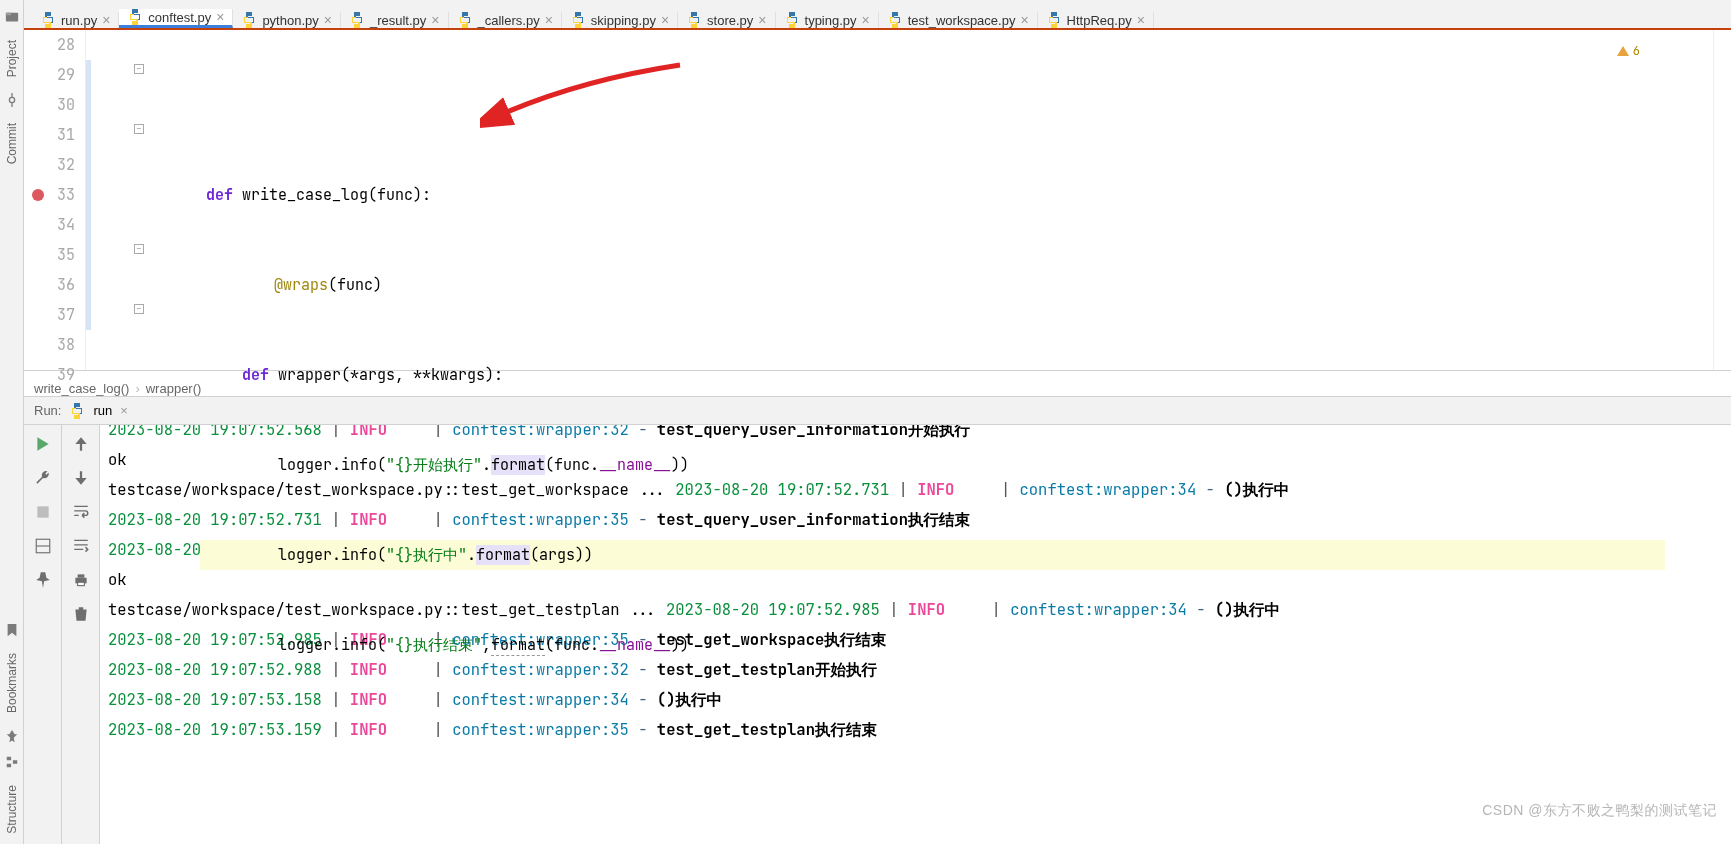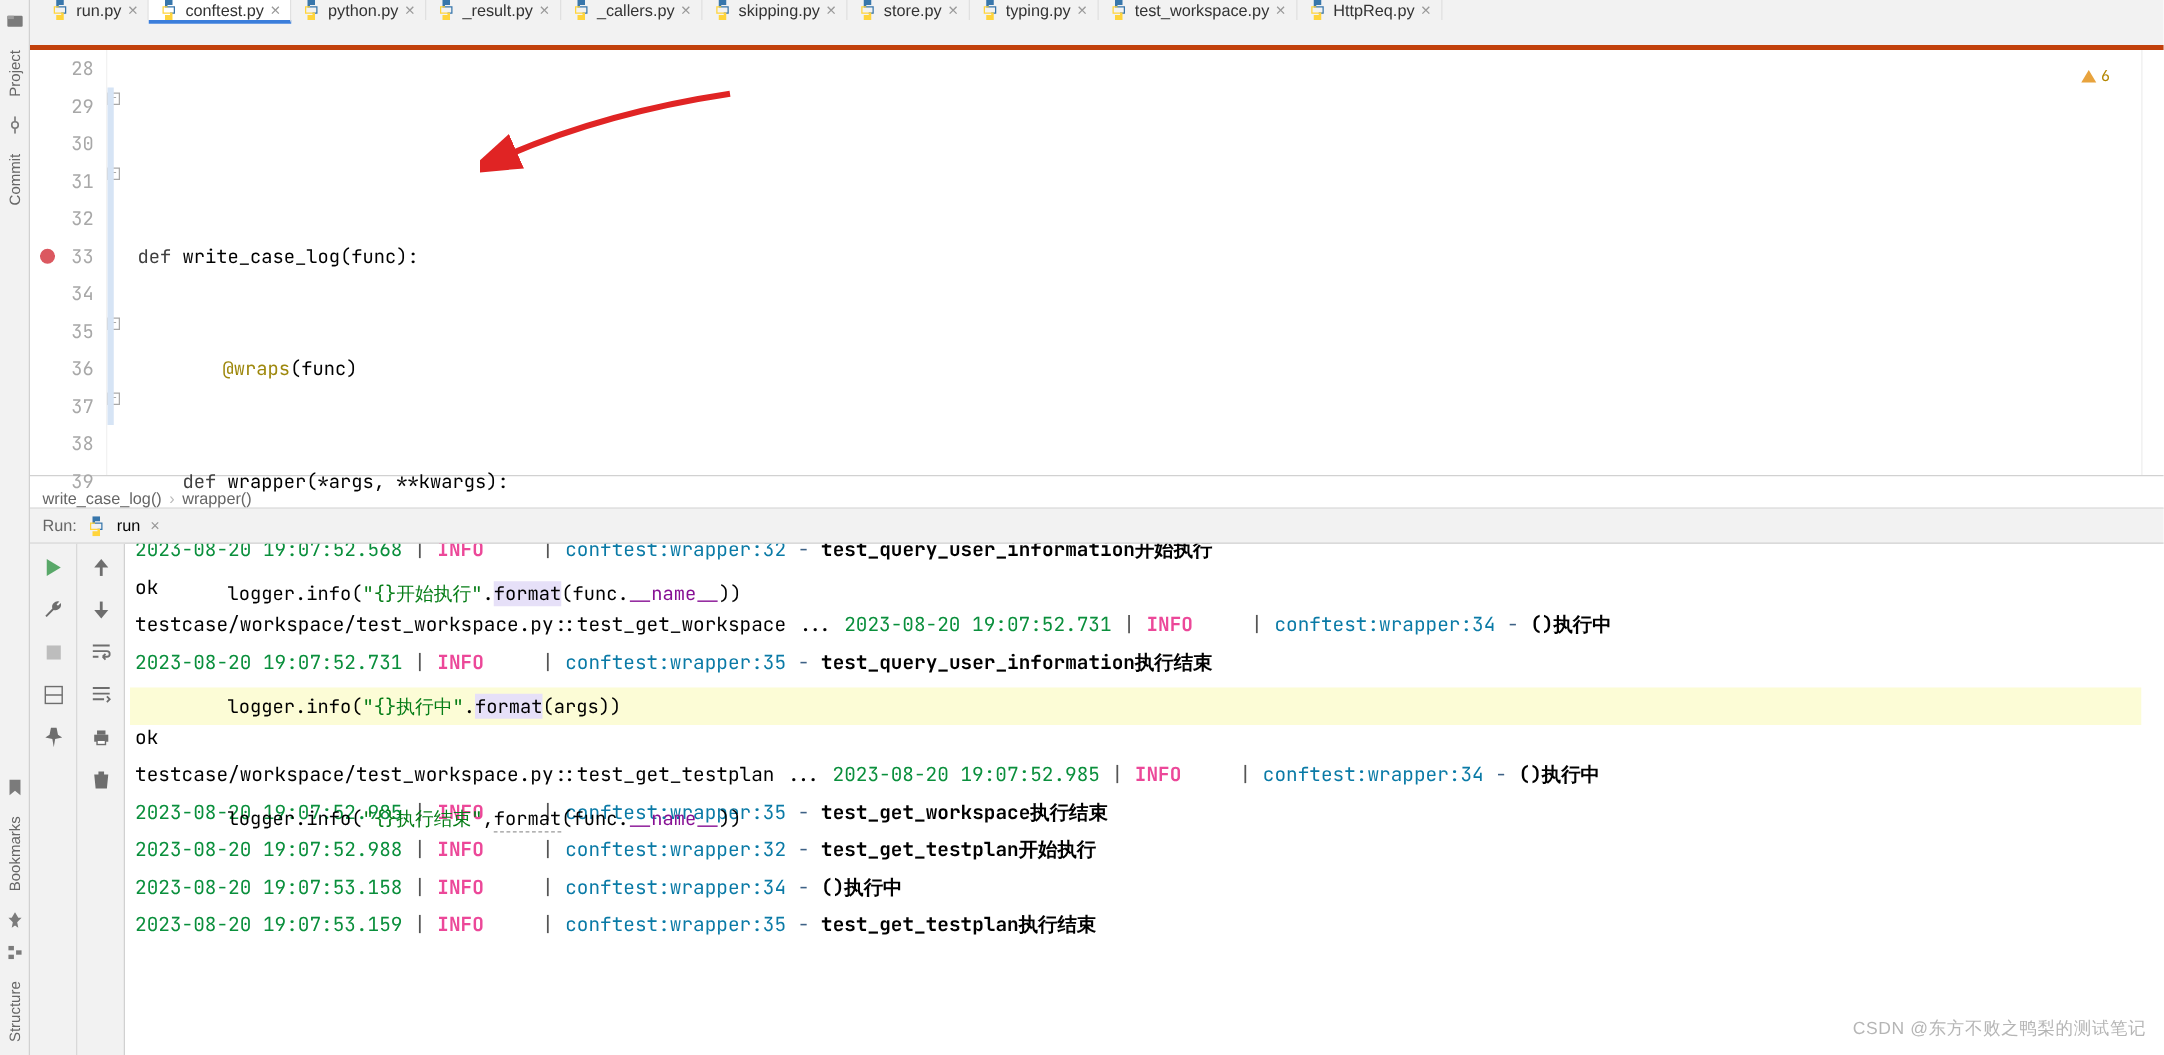--- a/index.html
+++ b/index.html
@@ -2,33 +2,33 @@
 <html><head>
 <meta charset="utf-8">
 <style>
 * { margin: 0; padding: 0; box-sizing: border-box; }
 body { font-family: "Segoe UI", Arial, sans-serif; font-size: 13px; background: #fff; color: #000; width: 1731px; height: 844px; overflow: hidden; position: relative; }
 .container { display: flex; height: 100%; }
 .left-sidebar { width: 24px; background: #f2f2f2; border-right: 1px solid #d1d1d1; display: flex; flex-direction: column; align-items: center; padding-top: 4px; }
 .left-sidebar .vlabel { writing-mode: vertical-rl; transform: rotate(180deg); font-size: 12px; color: #666; margin: 10px 0; cursor: pointer; white-space: nowrap; }
 .left-sidebar .ic { width: 14px; height: 14px; margin: 6px 0; }
 .main { flex: 1; display: flex; flex-direction: column; }
-.tabs { height: 40px; background: #f2f2f2; border-bottom: 4px solid #c2410c; display: flex; align-items: flex-start; padding-left: 8px; }
+.tabs { height: 30px; background: #f2f2f2; border-bottom: 2px solid #c2410c; display: flex; align-items: flex-end; padding-left: 8px; }
 .tab { display: flex; align-items: center; padding: 0 8px; font-size: 13px; color: #333; border-right: 1px solid #e0e0e0; cursor: pointer; gap: 5px; }
 .tab.active { background: #fff; border-bottom: 3px solid #3b7edb; }
 .tab .close { color: #999; font-size: 14px; }
 .py-icon { width: 16px; height: 16px; }
-.editor-wrap { flex: 1; display: flex; background: #fff; position: relative; }
+.editor-wrap { flex: 1; display: flex; background: #fff; position: relative; gap: 48px; }
 .gutter { width: 62px; background: #fff; border-right: 1px solid #eee; text-align: right; padding-right: 10px; font-family: "JetBrains Mono", Consolas, monospace; font-size: 15px; color: #a8a8a8; line-height: 30px; position: relative; }
 .gut-bp { position: absolute; left: 8px; width: 12px; height: 12px; border-radius: 50%; background: #db5860; }
 .gutter-fold { width: 18px; background: #fff; position: relative; }
 .fold-mark { position: absolute; width: 10px; height: 10px; border: 1px solid #aaa; background: #fff; font-size: 8px; line-height: 8px; text-align: center; color: #888; cursor: pointer; }
 .editor { flex: 1; font-family: "JetBrains Mono", Consolas, monospace; font-size: 15px; line-height: 30px; white-space: pre; position: relative; }
 .code-line { height: 30px; padding-left: 6px; }
-.kw { color: #404040; font-weight: normal; }
+.kw { color: #6d28d9; font-weight: bold; }
 .fn { color: #000; }
 .dec { color: #9e880d; padding-left: 32px; }
 .str { color: #067d17; }
 .mag { color: #871094; }
 .fmt { background: #e6e0f8; }
 .hl-yellow { background: #fcfcd6; }
 .hl-red { background: #fde8e8; }
 .hl-under { border-bottom: 1px dashed #999; }
 .def-bar { width: 5px; background: #d6e4f5; }
 .right-gut { width: 18px; background: #fff; border-left: 1px solid #eee; position: relative; }
@@ -43,21 +43,21 @@
 .run-tools { width: 38px; background: #f2f2f2; border-right: 1px solid #d1d1d1; display: flex; flex-direction: column; align-items: center; padding-top: 10px; gap: 16px; }
 .run-tools2 { width: 38px; background: #f2f2f2; border-right: 1px solid #d1d1d1; display: flex; flex-direction: column; align-items: center; padding-top: 10px; gap: 16px; }
 .tool-ic { width: 18px; height: 18px; cursor: pointer; }
 .console { flex: 1; overflow: auto; font-family: "JetBrains Mono", Consolas, monospace; font-size: 15.5px; line-height: 30px; padding: 2px 8px; white-space: pre; color: #000; }
 .ts { color: #0a8f3c; }
 .pipe { color: #555; }
 .lvl { font-weight: bold; color: #ec4899; }
 .src { color: #0a7aa6; }
 .tn { color: #000; font-weight: bold; }
 .dash { color: #3d6185; }
-.watermark { position: absolute; right: 14px; bottom: 12px; color: rgba(120, 120, 120, .55); font-size: 14px; letter-spacing: .5px; }
+.watermark { position: absolute; right: 14px; bottom: 24px; color: rgba(120, 120, 120, .55); font-size: 14px; letter-spacing: .5px; }
 </style>
 </head>
 <body>
 
 <div class="container">
   <div class="left-sidebar">
     <svg class="ic" viewBox="0 0 16 16">
         <rect x="1" y="3" width="14" height="10" rx="1" fill="#7b7b7b"></rect>
         <rect x="1" y="3" width="6" height="3" fill="#9c9c9c"></rect>
       </svg>

